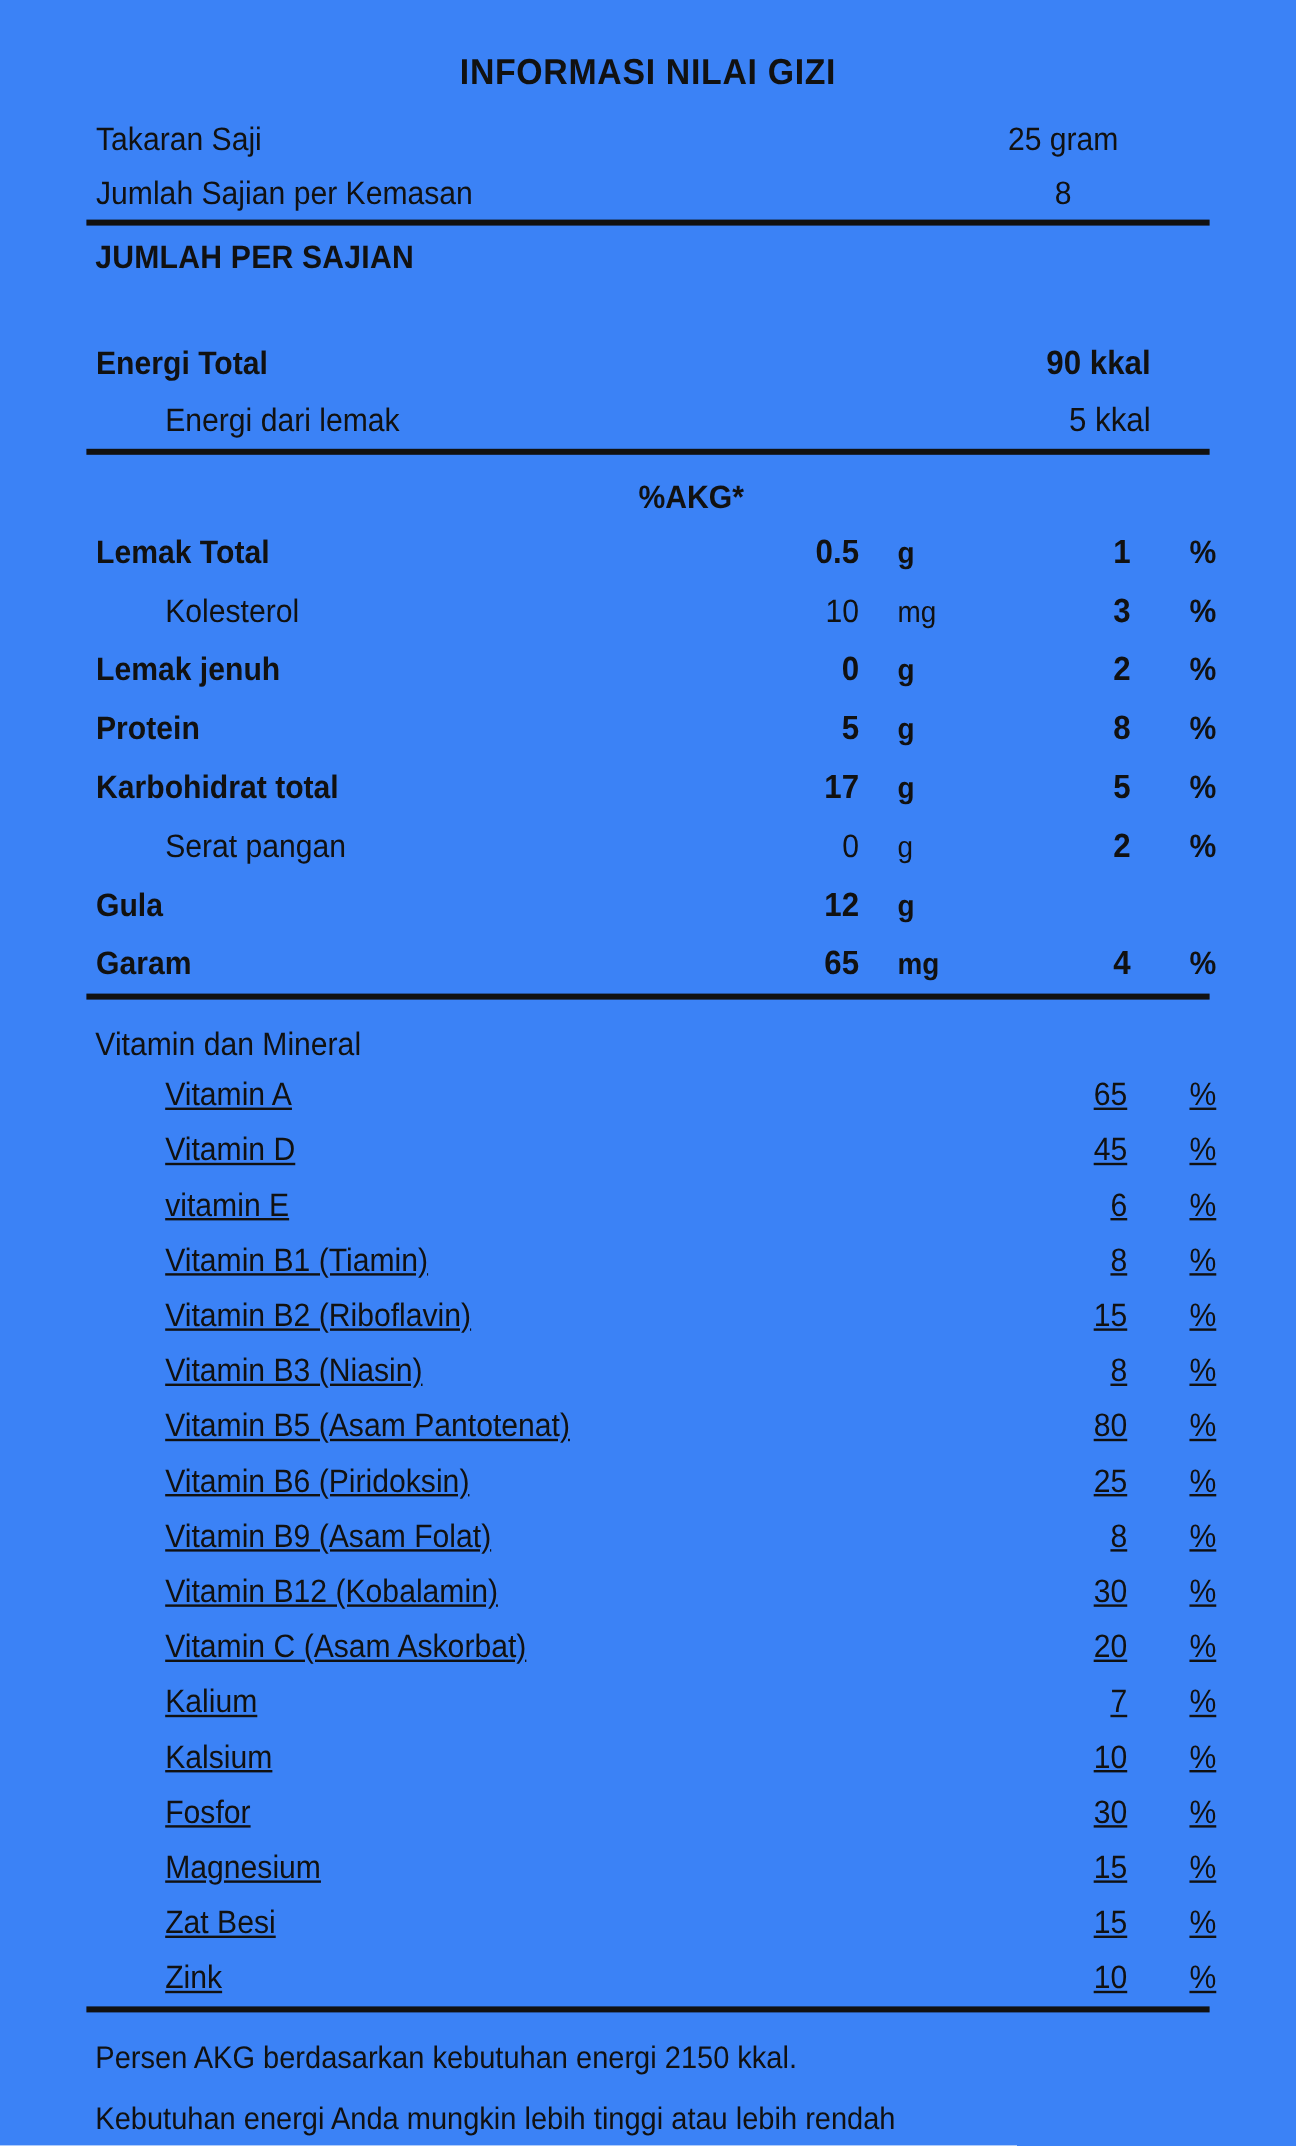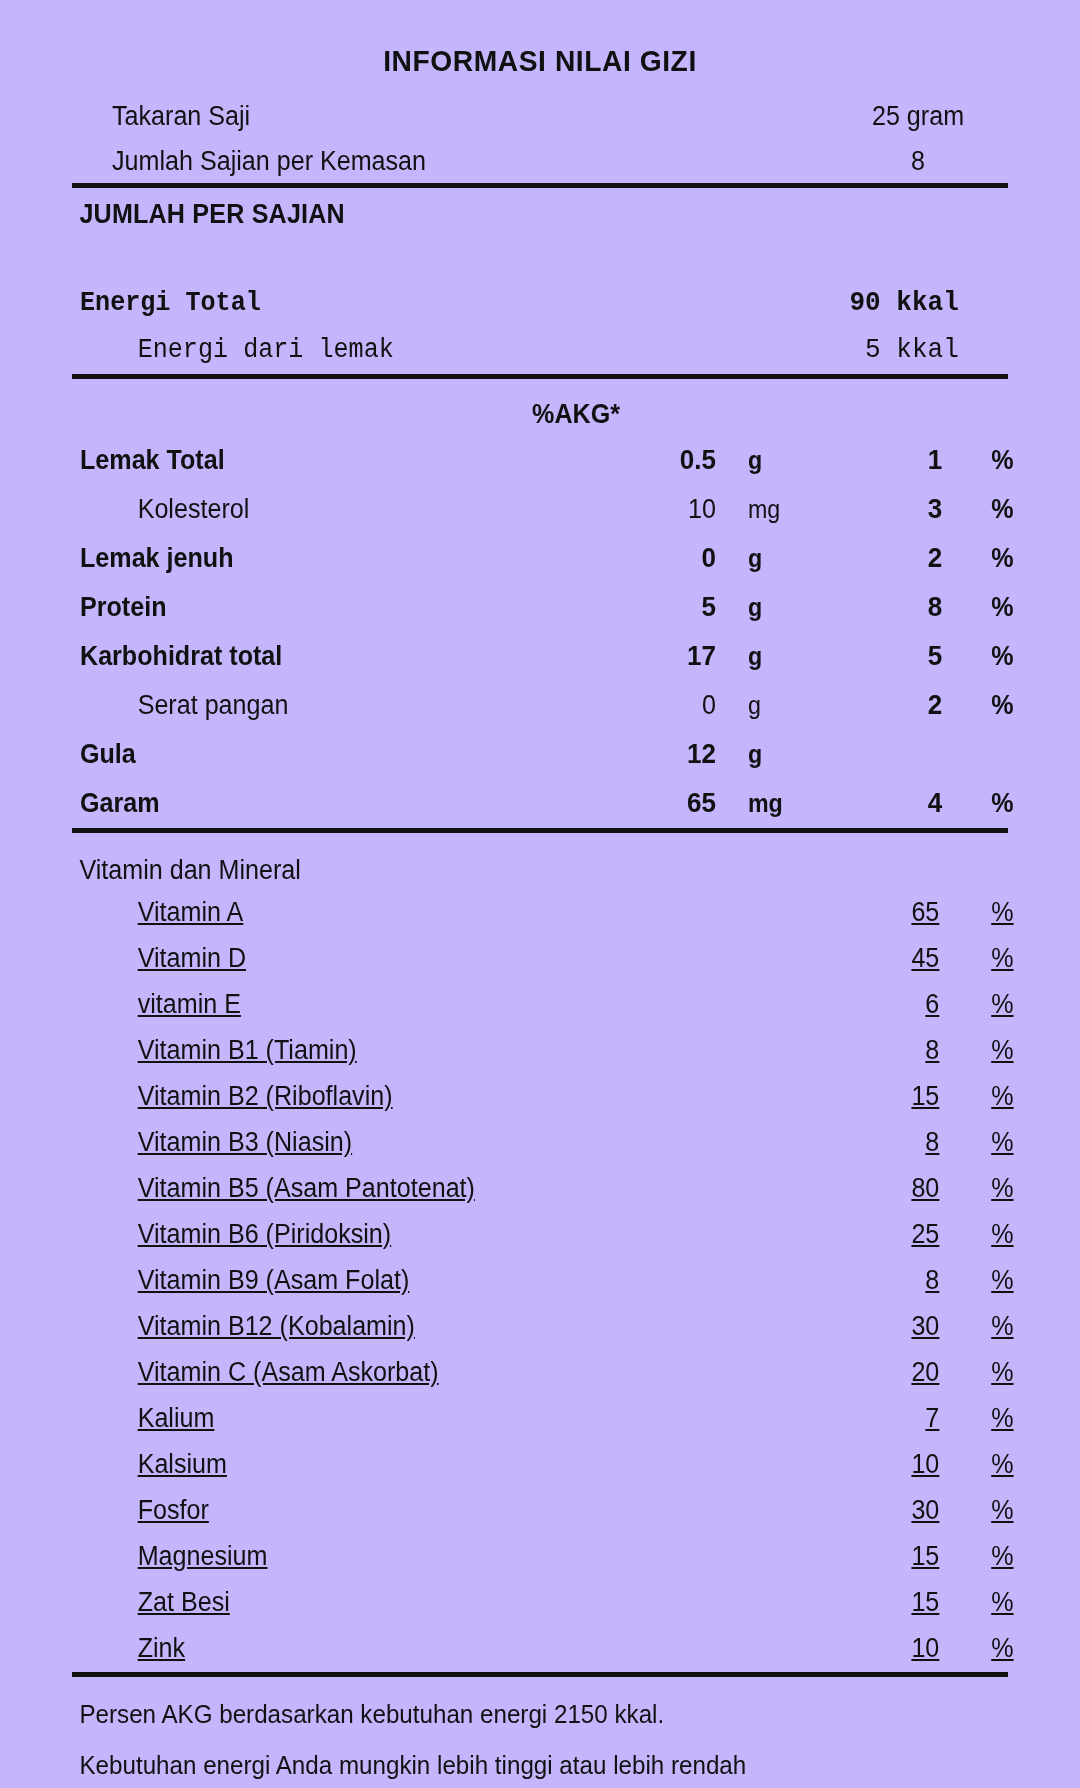--- a/index.html
+++ b/index.html
@@ -14,21 +14,21 @@
     color: #111111;
     -webkit-font-smoothing: antialiased;
   }
 
   .label {
     position: relative;
     width: 1080px;
     height: 1788px;
     box-sizing: border-box;
     padding: 0 72px;
-    background: #c4b5fd;
+    background: #3b82f6;
   }
 
   
   .title {
     text-align: center;
     font-size: 30px;
     font-weight: 700;
     letter-spacing: 0.6px;
     padding-top: 44px;
     padding-bottom: 0;
@@ -49,40 +49,40 @@
     font-size: 27px;
     font-weight: 400;
     white-space: nowrap;
     transform-origin: left center;
     transform: scaleX(0.93);
   }
   .rname.bold { font-weight: 700; }
   .indent1 { padding-left: 62px; }
 
   
-  .serving-row { padding: 10px 0 8px 8px; margin-left: 32px; }
+  .serving-row { padding: 10px 0 8px 8px; }
   .serving-row .rval {
     font-size: 27px;
     font-weight: 400;
     width: 260px;
     text-align: center;
     transform: scaleX(0.93);
   }
 
   .sub-title {
     font-size: 27px;
     font-weight: 700;
     padding: 11px 0 6px 8px;
     letter-spacing: 0.2px;
     transform-origin: left center;
     transform: scaleX(0.93);
   }
 
   
-  .energy-block { padding-top: 44px; font-family: Liberation Mono, monospace; }
+  .energy-block { padding-top: 44px; }
   .energy-row { padding: 9px 0 10px 8px; }
   .energy-row .eval {
     font-size: 28px;
     width: 200px;
     text-align: right;
     padding-right: 52px;
     transform: scaleX(0.93);
   }
   .energy-row.bold .rname,
   .energy-row.bold .eval { font-weight: 700; }

